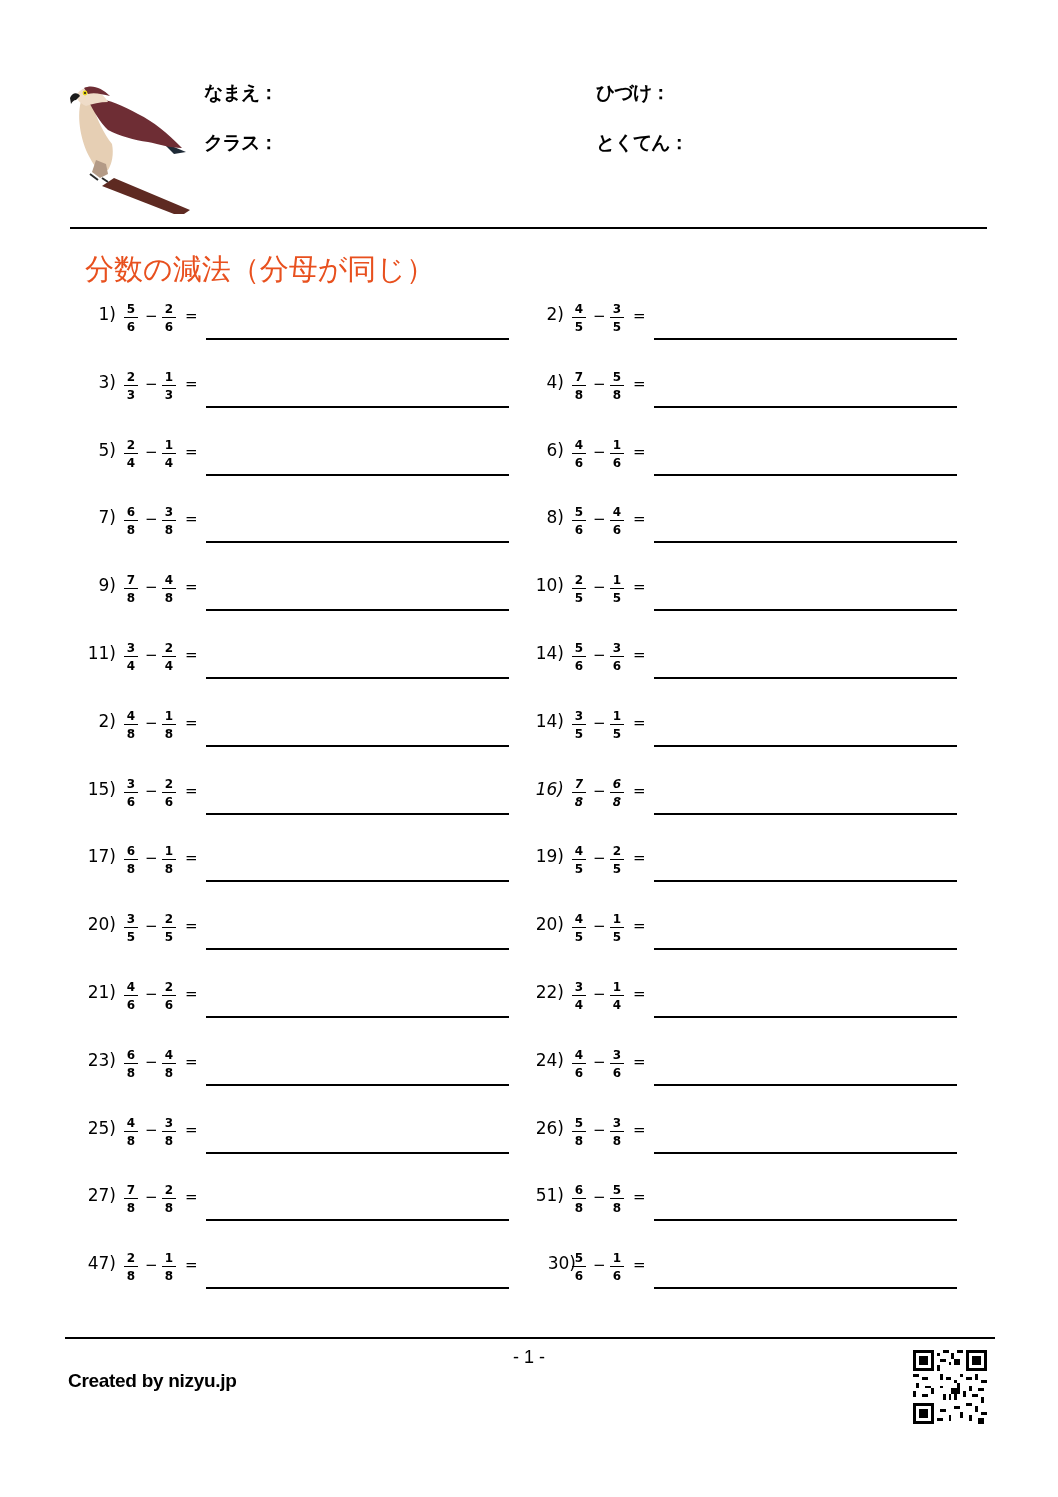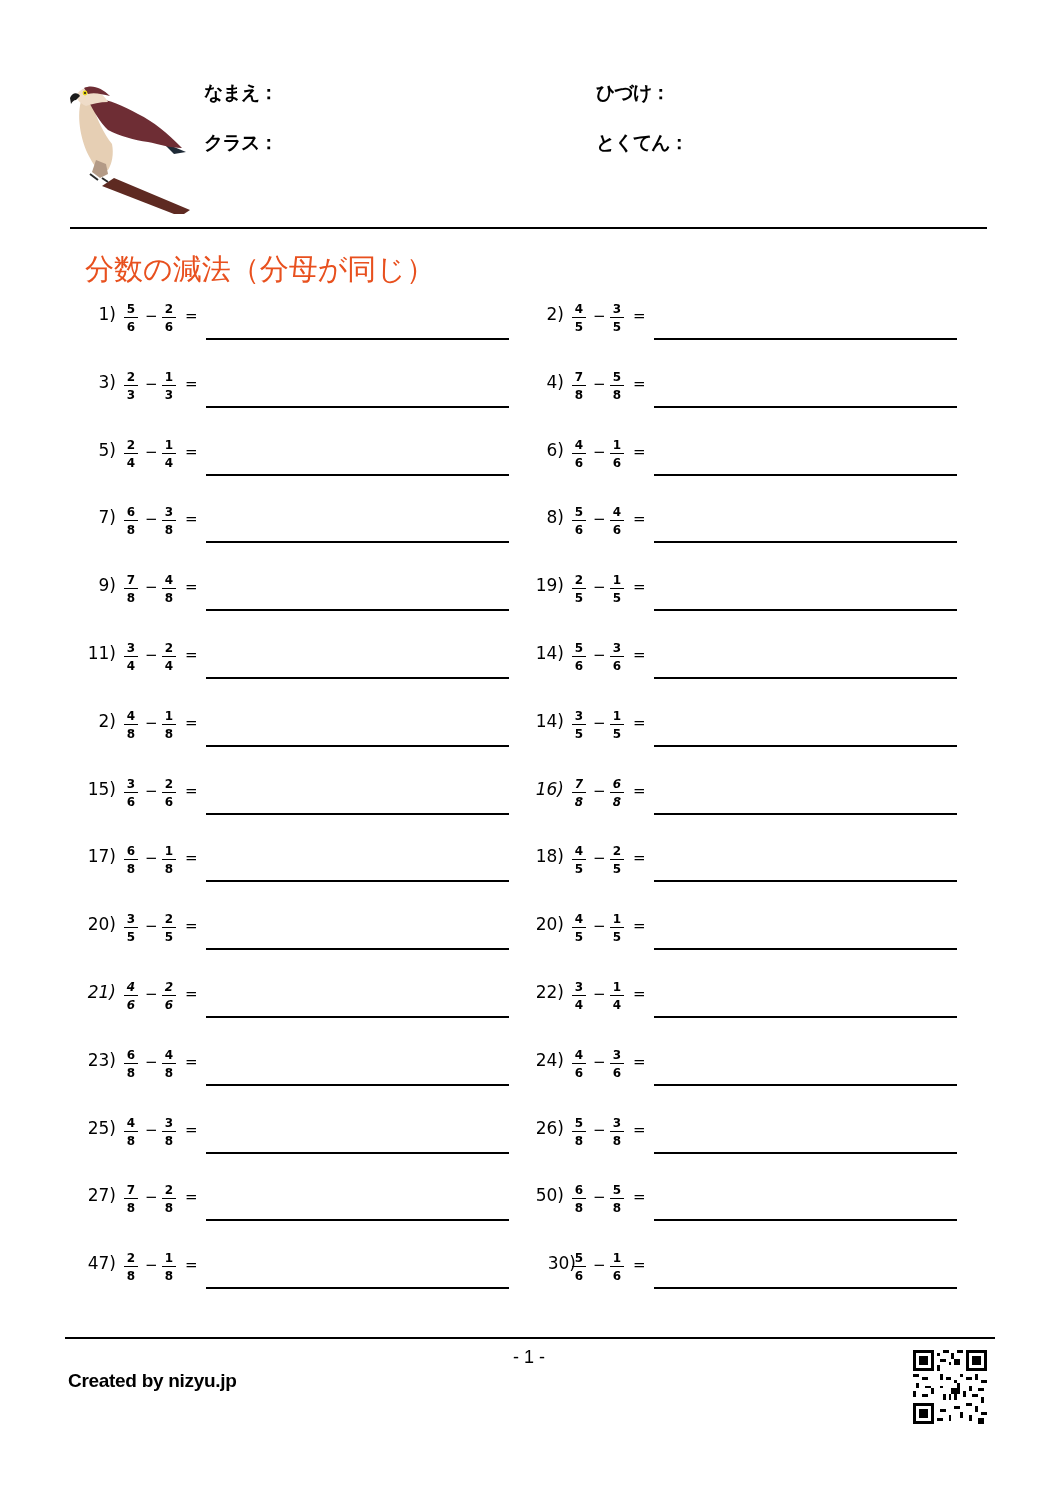--- a/index.html
+++ b/index.html
@@ -183,21 +183,21 @@
       </span>
       <span class="op" style="left:73px">−</span>
       <span class="frac" style="left:90px">
         <span class="n">4</span>
         <span class="d">8</span>
       </span>
       <span class="op" style="left:113px">=</span>
       <span class="ans" style="left:134px"></span>
     </div>
     <div class="prob" style="left: 520px; top: 573.2px; width: 450px;">
-      <span class="num" style="left:0">19)</span>
+      <span class="num" style="left:0">10)</span>
       <span class="frac" style="left:52px">
         <span class="n">2</span>
         <span class="d">5</span>
       </span>
       <span class="op" style="left:73px">−</span>
       <span class="frac" style="left:90px">
         <span class="n">1</span>
         <span class="d">5</span>
       </span>
       <span class="op" style="left:113px">=</span>
@@ -295,21 +295,21 @@
       </span>
       <span class="op" style="left:73px">−</span>
       <span class="frac" style="left:90px">
         <span class="n">1</span>
         <span class="d">8</span>
       </span>
       <span class="op" style="left:113px">=</span>
       <span class="ans" style="left:134px"></span>
     </div>
     <div class="prob" style="left: 520px; top: 844.4px; width: 450px;">
-      <span class="num" style="left:0">18)</span>
+      <span class="num" style="left:0">19)</span>
       <span class="frac" style="left:52px">
         <span class="n">4</span>
         <span class="d">5</span>
       </span>
       <span class="op" style="left:73px">−</span>
       <span class="frac" style="left:90px">
         <span class="n">2</span>
         <span class="d">5</span>
       </span>
       <span class="op" style="left:113px">=</span>
@@ -336,21 +336,21 @@
         <span class="d">5</span>
       </span>
       <span class="op" style="left:73px">−</span>
       <span class="frac" style="left:90px">
         <span class="n">1</span>
         <span class="d">5</span>
       </span>
       <span class="op" style="left:113px">=</span>
       <span class="ans" style="left:134px"></span>
     </div>
-    <div class="prob" style="left: 72px; top: 980px; width: 450px; font-style: italic;">
+    <div class="prob" style="left: 72px; top: 980px; width: 450px;">
       <span class="num" style="left:0">21)</span>
       <span class="frac" style="left:52px">
         <span class="n">4</span>
         <span class="d">6</span>
       </span>
       <span class="op" style="left:73px">−</span>
       <span class="frac" style="left:90px">
         <span class="n">2</span>
         <span class="d">6</span>
       </span>
@@ -435,21 +435,21 @@
       </span>
       <span class="op" style="left:73px">−</span>
       <span class="frac" style="left:90px">
         <span class="n">2</span>
         <span class="d">8</span>
       </span>
       <span class="op" style="left:113px">=</span>
       <span class="ans" style="left:134px"></span>
     </div>
     <div class="prob" style="left: 520px; top: 1183.4px; width: 450px;">
-      <span class="num" style="left:0">50)</span>
+      <span class="num" style="left:0">51)</span>
       <span class="frac" style="left:52px">
         <span class="n">6</span>
         <span class="d">8</span>
       </span>
       <span class="op" style="left:73px">−</span>
       <span class="frac" style="left:90px">
         <span class="n">5</span>
         <span class="d">8</span>
       </span>
       <span class="op" style="left:113px">=</span>

